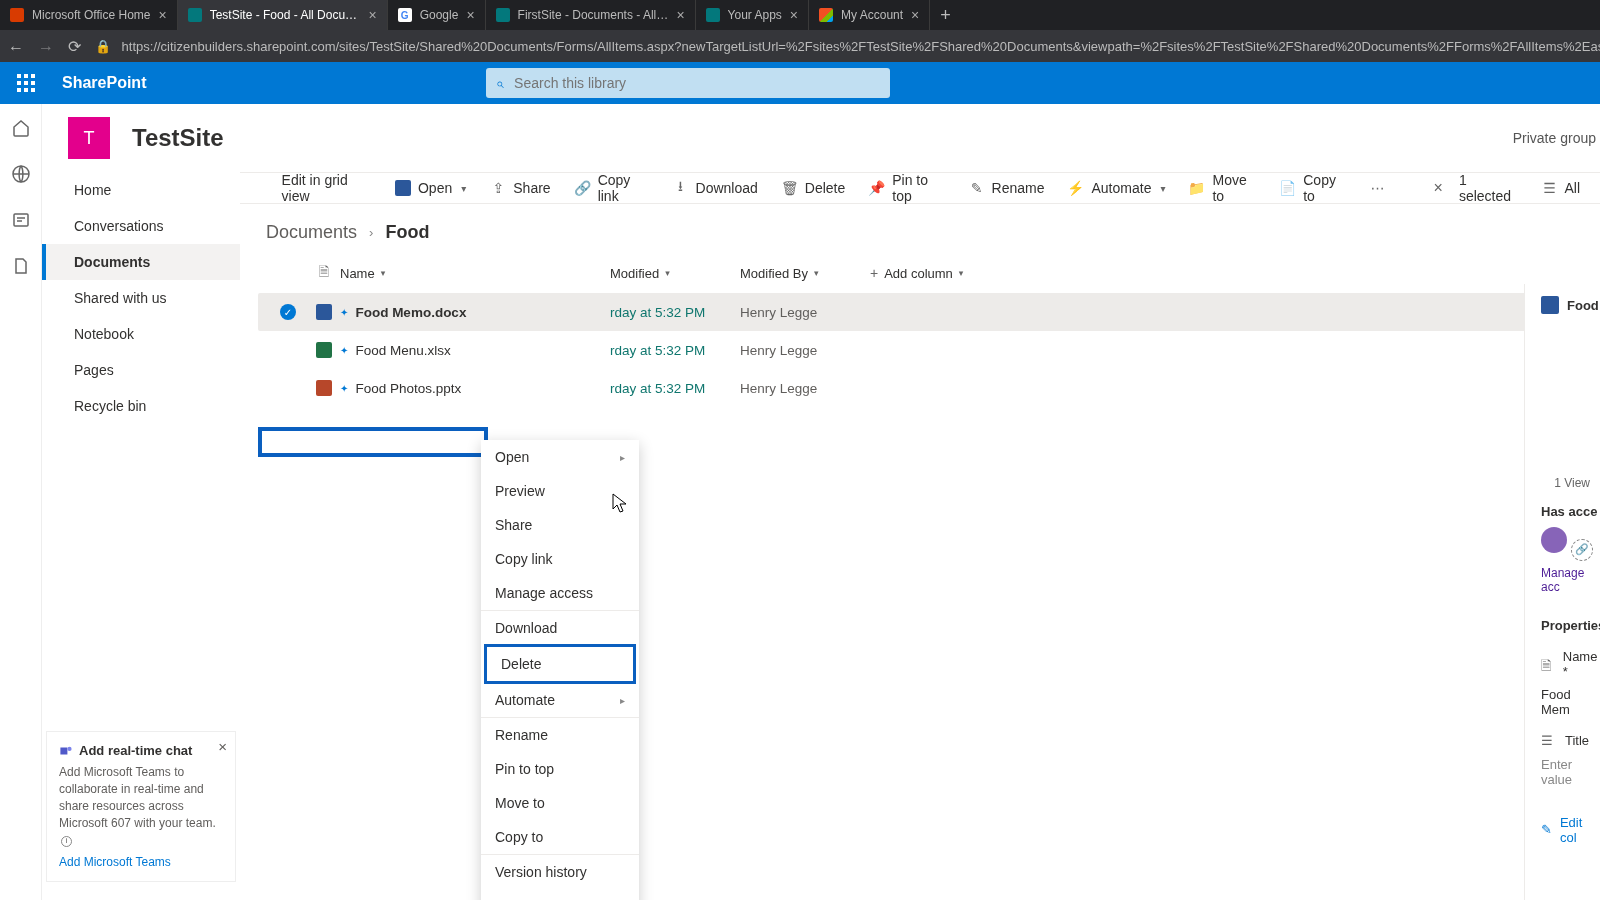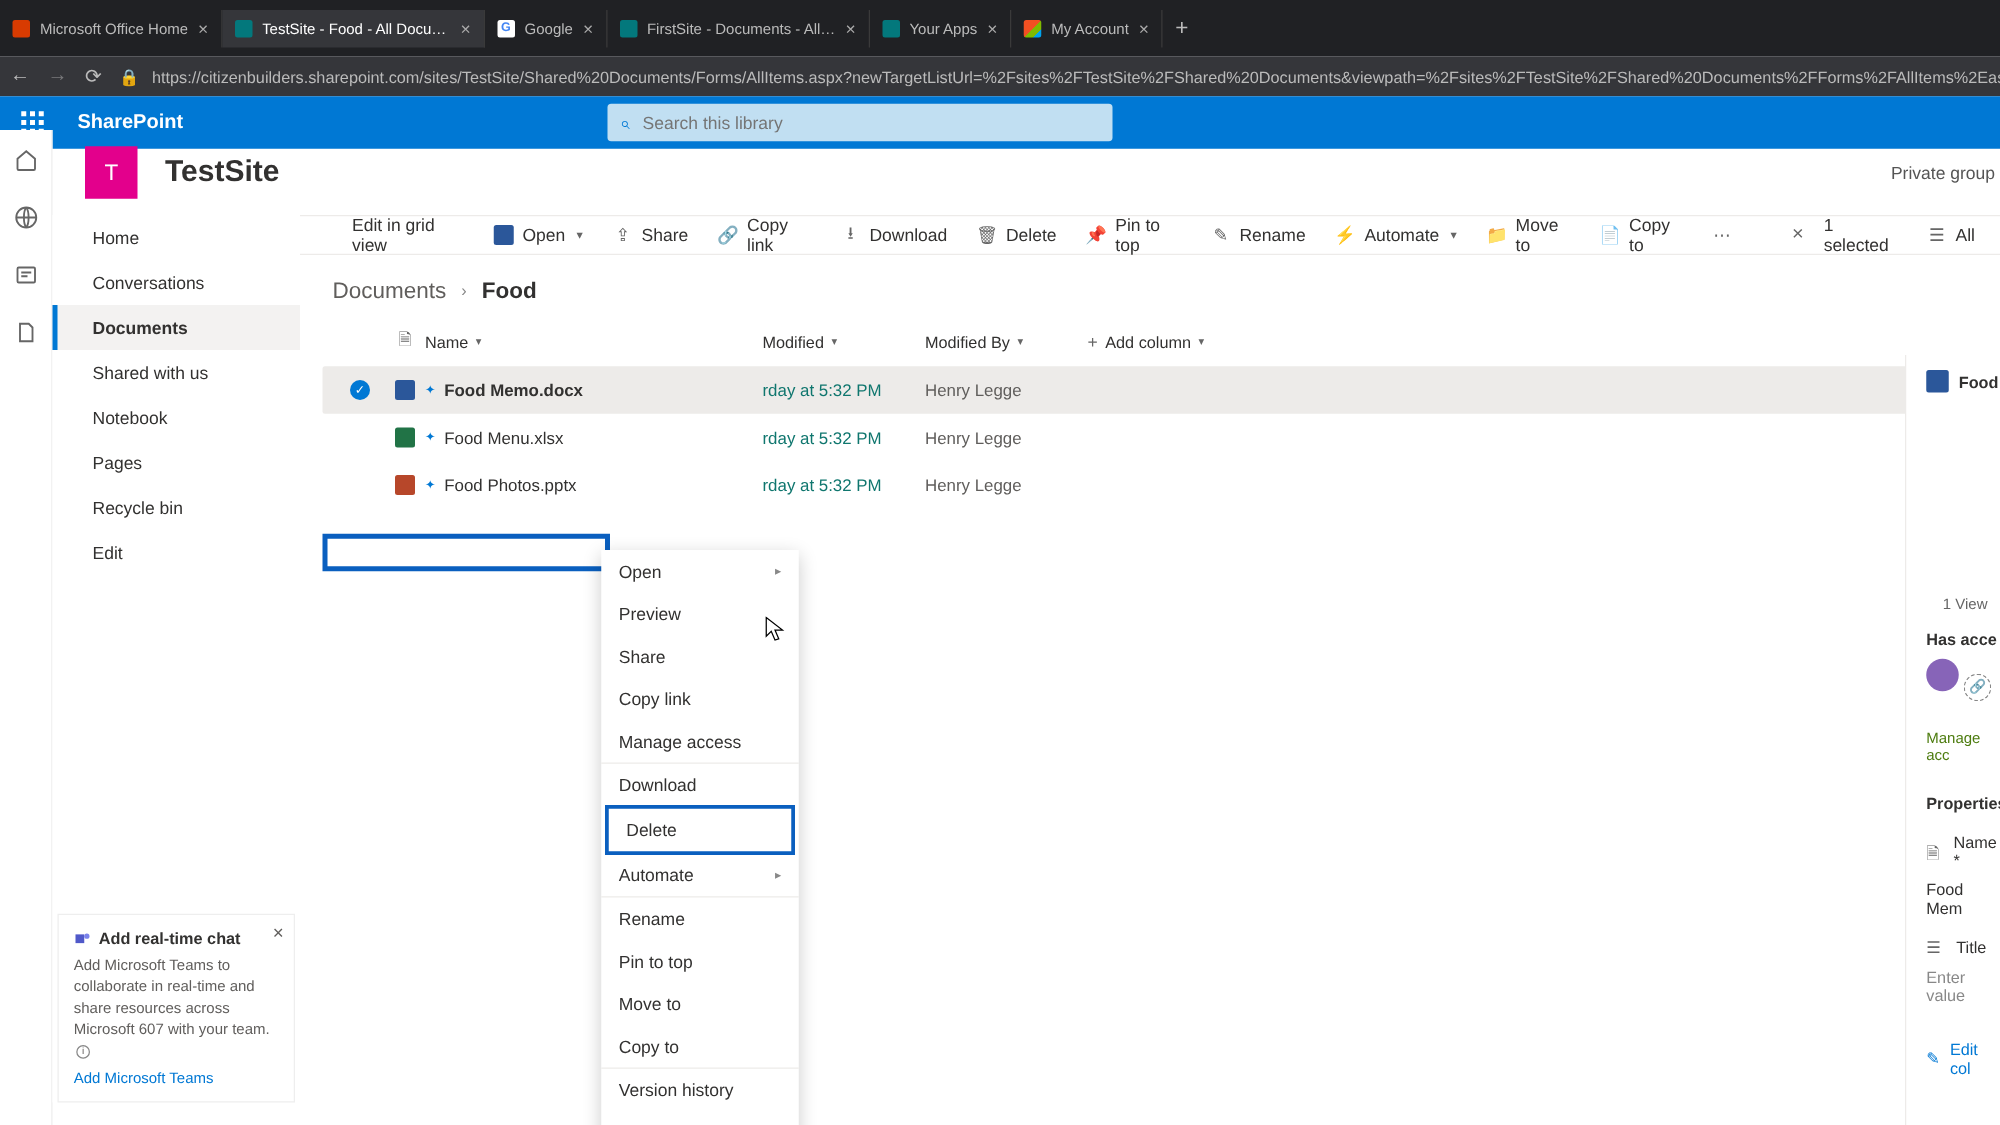--- a/index.html
+++ b/index.html
@@ -1,19 +1,19 @@
 <!DOCTYPE html>
 <html><head>
 <meta charset="utf-8">
 <style>
 * { margin: 0; padding: 0; box-sizing: border-box; font-family: "Segoe UI", Arial, sans-serif; }
 body { background: #fff; overflow: hidden; width: 1600px; height: 900px; }
 
 
-.browser-tabs { background: #202124; height: 45px; display: flex; align-items: center; }
+.browser-tabs { background: #202124; height: 30px; display: flex; align-items: center; }
 .tab { display: flex; align-items: center; height: 30px; padding: 0 10px; color: #bbb; font-size: 12px; max-width: 210px; border-right: 1px solid #3a3a3a; position: relative; }
 .tab.active { background: #35363a; color: #fff; }
 .tab .favicon { width: 14px; height: 14px; margin-right: 8px; flex-shrink: 0; border-radius: 2px; }
 .tab .tab-title { white-space: nowrap; overflow: hidden; text-overflow: ellipsis; flex: 1; }
 .tab .tab-close { margin-left: 8px; font-size: 14px; color: #aaa; }
 .new-tab { color: #bbb; padding: 0 10px; font-size: 18px; }
 
 .addr-bar { background: #35363a; height: 32px; display: flex; align-items: center; padding: 0 8px; gap: 14px; }
 .nav-arrow { color: #bbb; font-size: 16px; width: 18px; text-align: center; }
 .url-box { flex: 1; display: flex; align-items: center; color: #ccc; font-size: 13px; gap: 10px; }
@@ -213,21 +213,20 @@
   </div>
 
   <div class="left-nav">
     <div class="nav-item">Home</div>
     <div class="nav-item">Conversations</div>
     <div class="nav-item active">Documents</div>
     <div class="nav-item">Shared with us</div>
     <div class="nav-item">Notebook</div>
     <div class="nav-item">Pages</div>
     <div class="nav-item">Recycle bin</div>
-    <div class="nav-item">Edit</div>
 
     <div class="teams-promo">
       <span class="promo-close">×</span>
       <div class="promo-title">
         <svg width="14" height="14" viewBox="0 0 20 20">
             <rect x="2" y="5" width="10" height="10" fill="#5059c9"></rect>
             <circle cx="15" cy="7" r="3" fill="#7b83eb"></circle>
           </svg>
         <span>Add real-time chat</span>
       </div>
@@ -373,21 +372,21 @@
     </div>
 
     <div class="details">
       <div class="dp-head">
           <span class="dp-docico"></span>
           <span style="font-weight:600">Food</span>
         </div>
       <div class="dp-views">1 View</div>
       <div class="dp-sec" style="font-weight:600">Has acce</div>
       <div style="margin-top:8px"><span class="dp-avatar"></span><span class="dp-link-ico">🔗</span></div>
-      <div style="margin-top:22px;font-size:12px;color:#4d7c0f;cursor:pointer">Manage acc</div>
+      <div style="margin-top:5px;font-size:12px;color:#4c1d95;cursor:pointer">Manage acc</div>
       <div class="dp-prop">Properties</div>
       <div class="dp-field">
           <span class="fld-ico">🗎</span>
           <span>Name *</span>
         </div>
       <div class="dp-val">Food Mem</div>
       <div class="dp-field">
           <span class="fld-ico">☰</span>
           <span>Title</span>
         </div>

